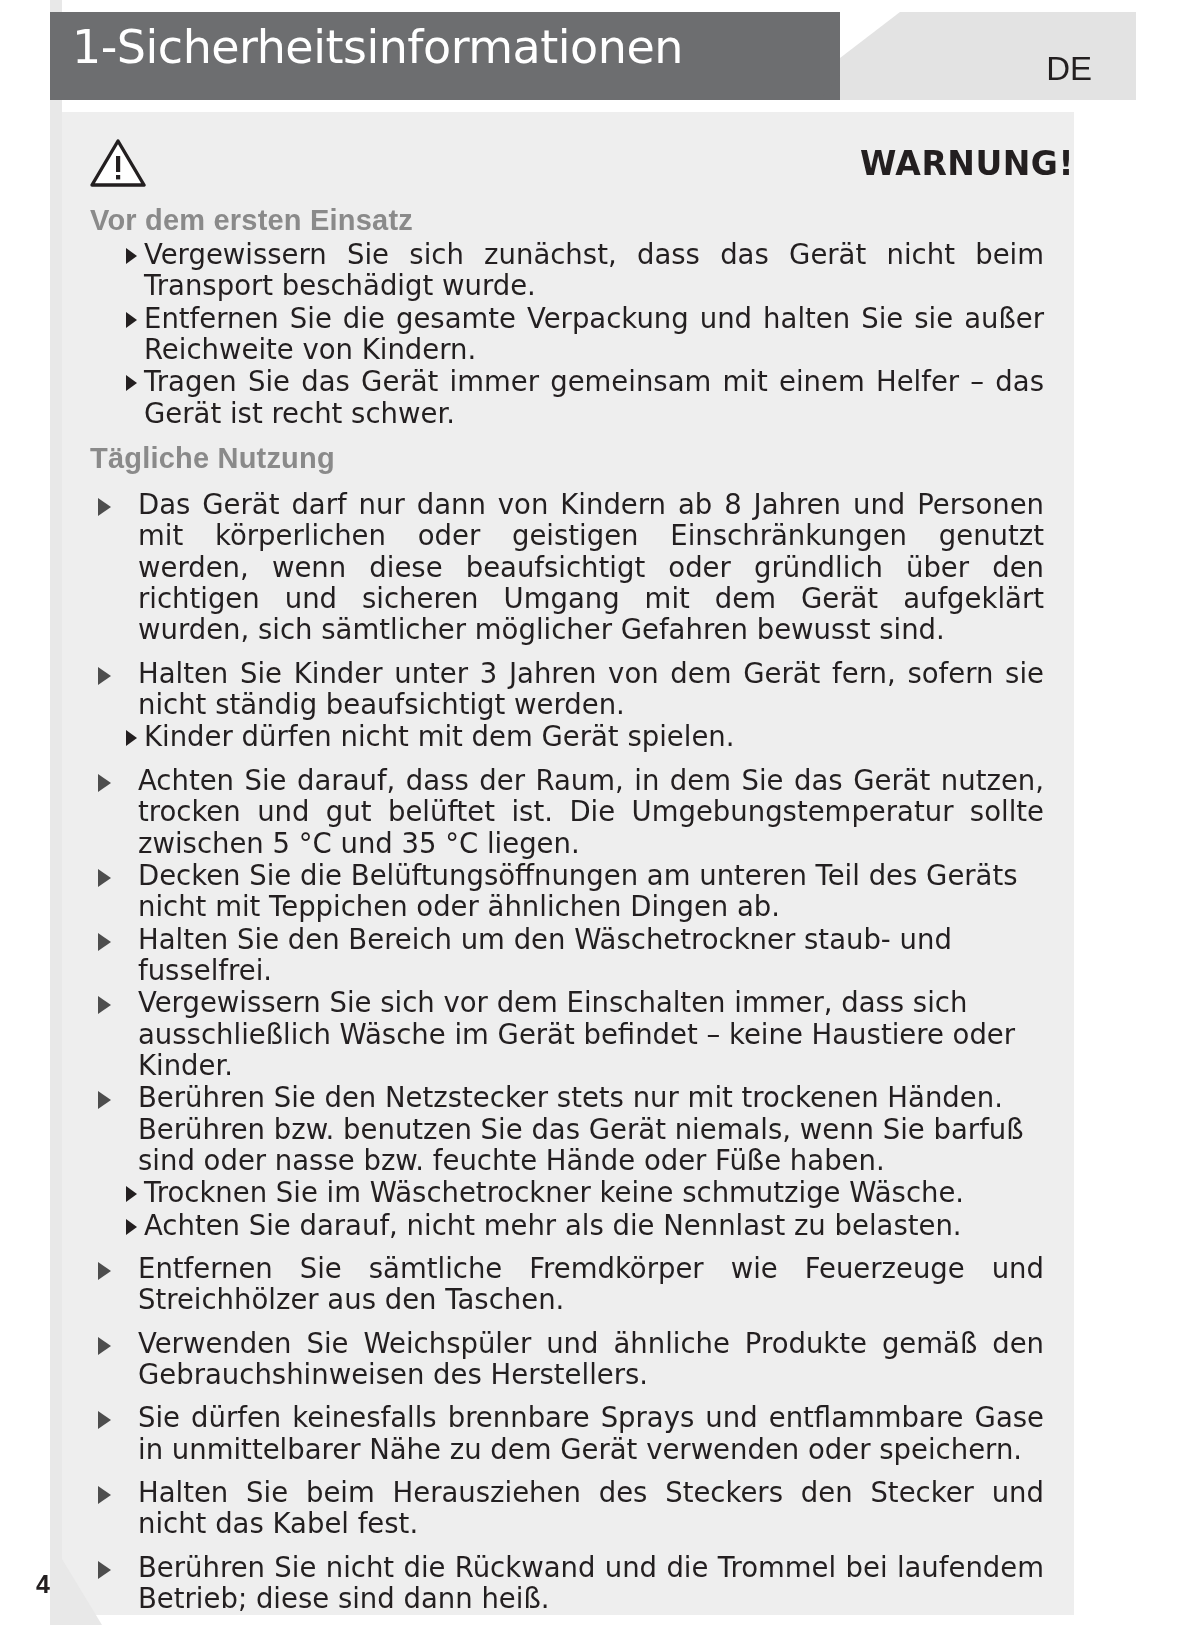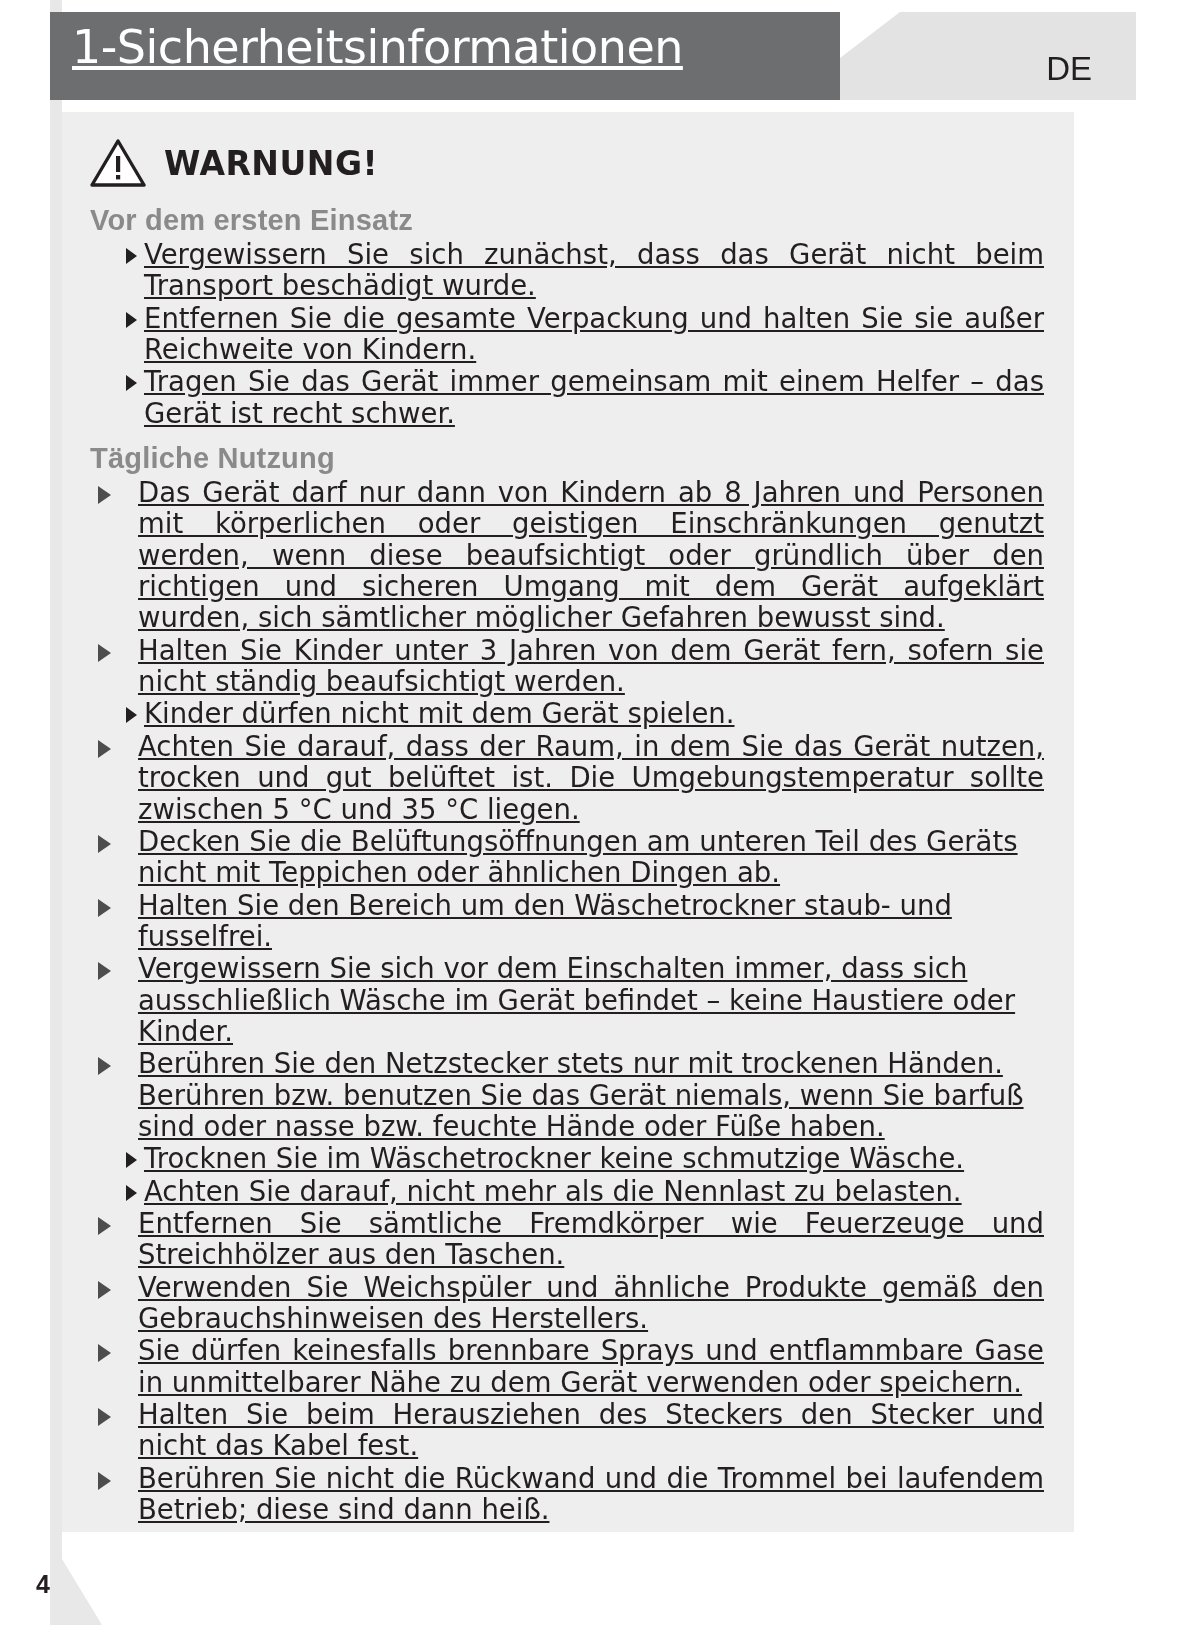--- a/index.html
+++ b/index.html
@@ -66,21 +66,20 @@
   }
   .chapter-title {
     position: absolute;
     left: 22px; top: 8px;
     font-size: 46px;
     font-weight: 400;
     color: #ffffff;
     letter-spacing: -0.5px;
     white-space: nowrap;
     font-family: "DejaVu Sans", sans-serif;
-    text-decoration: underline;
   }
   .lang-code {
     position: absolute;
     right: 44px; top: 38px;
     font-size: 33px;
     color: #231f20;
     font-family: "Liberation Sans", sans-serif;
   }
 
   
@@ -92,20 +91,21 @@
     background: #eeeeee;
     padding: 0;
   }
 
   .warn-head {
     position: relative;
     padding: 26px 0 4px 28px;
     display: flex;
     align-items: center;
     gap: 18px;
+    justify-content: space-between;
   }
   .warn-icon { width: 56px; height: 50px; display:block; }
   .warn-label {
     font-size: 33px;
     font-weight: 700;
     letter-spacing: 0.5px;
     color: #231f20;
     font-family: "DejaVu Sans", sans-serif;
   }
 
@@ -115,21 +115,20 @@
     color: #8a8a8a;
     padding: 12px 0 2px 28px;
     letter-spacing: 0.2px;
     font-family: Liberation Sans, sans-serif;
   }
 
   ul.bullets {
     list-style: none;
     margin: 0;
     padding: 0 30px 0 28px;
-    text-decoration: underline;
   }
   ul.bullets li {
     position: relative;
     font-size: 27.5px;
     line-height: 1.14;
     color: #231f20;
     margin: 0 0 1px 0;
     font-family: "DejaVu Sans", sans-serif;
   }
 
@@ -153,21 +152,21 @@
     padding-left: 48px;
   }
   li.main .tri {
     position: absolute;
     left: 8px; top: 9px;
     width: 0; height: 0;
     border-left: 13px solid #4d4d4d;
     border-top: 9px solid transparent;
     border-bottom: 9px solid transparent;
   }
-  li.main.just { text-align: justify; }
+  li.main.just { text-align: justify; margin-top: 12px; }
 
   .page-number {
     position: absolute;
     left: 36px; bottom: 26px;
     font-size: 25px;
     font-weight: 700;
     color: #231f20;
     font-family: "Liberation Sans", sans-serif;
   }
   

